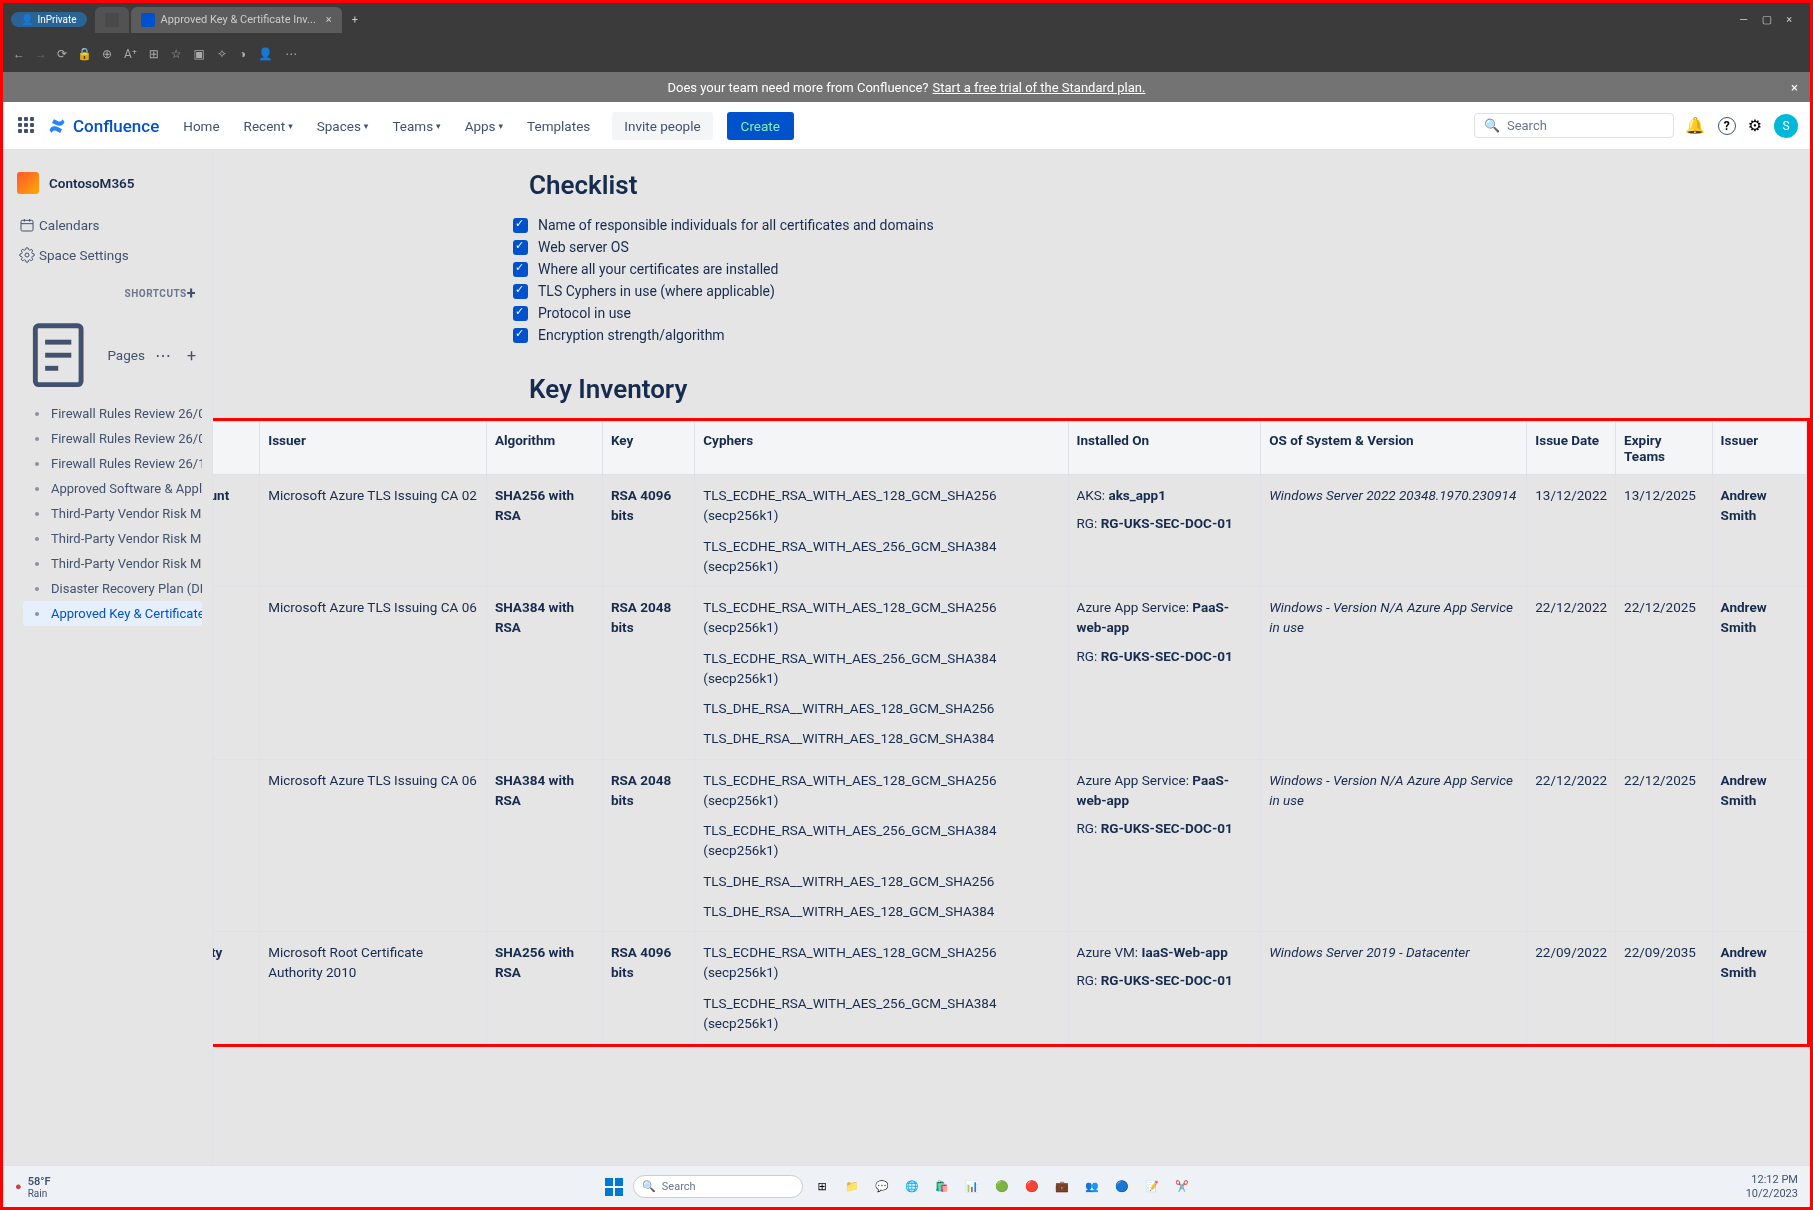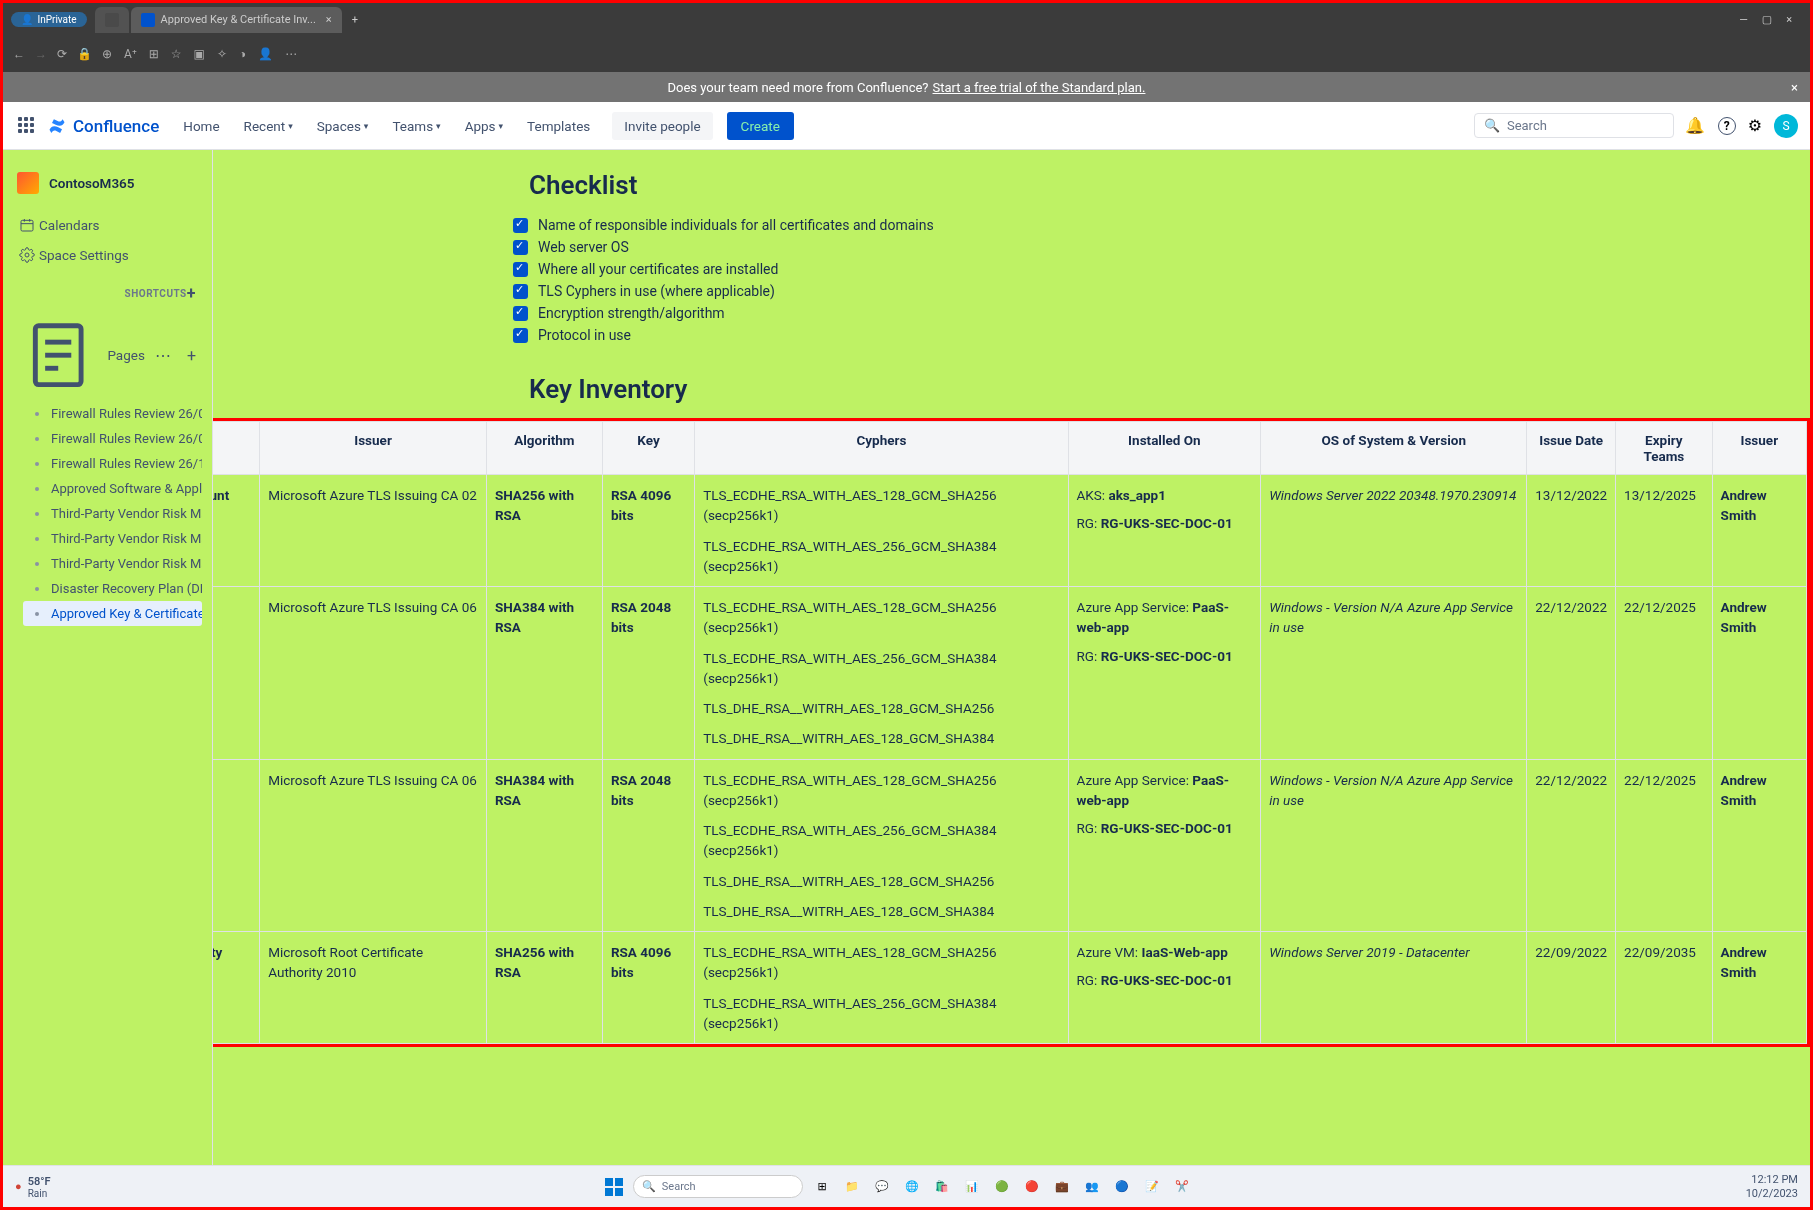--- a/index.html
+++ b/index.html
@@ -33,21 +33,21 @@
     .logo-mark { width: 20px; height: 20px; }
     .nav-item { padding: 4px 8px; font-size: 13.5px; color: #42526e; cursor: pointer; display: flex; align-items: center; gap: 3px; }
     .nav-item .chev { font-size: 9px; }
     .invite-btn { background: #f4f5f7; border: none; padding: 6px 12px; border-radius: 3px; font-size: 13.5px; color: #42526e; cursor: pointer; margin-left: 6px; }
     .create-btn { background: #0052cc; color: #86efac; border: none; padding: 6px 14px; border-radius: 3px; font-size: 13.5px; cursor: pointer; margin-left: 6px; }
     .topnav-right { margin-left: auto; display: flex; align-items: center; gap: 12px; }
     .search-box { border: 1px solid #dfe1e6; border-radius: 4px; padding: 4px 10px; display: flex; align-items: center; gap: 6px; width: 200px; color: #6b778c; font-size: 13px; }
     .avatar { width: 24px; height: 24px; border-radius: 50%; background: #00b8d9; color: #fff; display: flex; align-items: center; justify-content: center; font-size: 12px; }
     
     
-    .main-area { flex: 1; display: flex; overflow: hidden; background: #bef264; }
+    .main-area { flex: 1; display: flex; overflow: hidden; background: #e5e5e5; }
     
     
     .sidebar { width: 210px; border-right: 1px solid #dfe1e6; padding: 16px 10px; overflow-y: auto; font-size: 13.5px; color: #42526e; }
     .space-header { display: flex; align-items: center; gap: 10px; padding: 6px 4px 16px; font-weight: 600; color: #172b4d; }
     .space-icon { width: 22px; height: 22px; background: linear-gradient(135deg,#ff5630,#ffab00); border-radius: 3px; }
     .sidebar-link { display: flex; align-items: center; gap: 4px; padding: 7px 6px; cursor: pointer; border-radius: 3px; }
     .sidebar-link svg, .sidebar-link .sicon { width: 16px; height: 16px; flex-shrink: 0; stroke: #42526e; fill: none; }
     .shortcuts-hdr { font-size: 10px; font-weight: 700; color: #6b778c; letter-spacing: 0.5px; padding: 14px 6px 6px; display: flex; justify-content: flex-end; align-items: center; }
     .pages-hdr { display: flex; align-items: center; gap: 10px; padding: 7px 6px; cursor: pointer; }
     .page-tree { padding-left: 10px; }
@@ -60,21 +60,21 @@
     .content-inner { max-width: 1060px; margin-left: 260px; }
     h2.section { font-size: 26px; font-weight: 600; color: #172b4d; margin: 10px 16px 14px; }
     .checklist { list-style: none; }
     .checklist li { display: flex; align-items: center; gap: 10px; padding: 3px 0; font-size: 14px; color: #172b4d; }
     .check { width: 15px; height: 15px; background: #0052cc; border-radius: 3px; position: relative; }
     .check::after { content: '✓'; position: absolute; color: #fff; font-size: 11px; top: -1px; left: 2px; }
     
     
     .table-wrap { border: 3px solid #ff0000; margin-left: -260px; margin-right: -40px; margin-top: 10px; }
     table.inv { width: 100%; border-collapse: collapse; font-size: 13.5px; color: #172b4d; }
-    table.inv th { background: #f4f5f7; text-align: center; padding: 10px 8px; font-weight: 700; border: 1px solid #dfe1e6; vertical-align: top; margin-top: 44px; }
+    table.inv th { background: #f4f5f7; text-align: left; padding: 10px 8px; font-weight: 700; border: 1px solid #dfe1e6; vertical-align: top; margin-top: 44px; }
     table.inv td { padding: 10px 8px; border: 1px solid #dfe1e6; vertical-align: top; line-height: 1.5; }
     table.inv td.name { font-weight: 700; }
     table.inv .cypher-line { margin-bottom: 10px; }
     table.inv .cypher-line:last-child { margin-bottom: 0; }
     .installed .label { font-weight: 400; }
     .installed .val { font-weight: 700; }
     .os-italic { font-style: italic; }
     
     
     .taskbar { height: 42px; background: #eef1f6; display: flex; align-items: center; padding: 0 12px; gap: 8px; font-size: 11px; border-top: 1px solid #dfe1e6; }
@@ -278,25 +278,25 @@
             <li>
               <span class="check"></span>
               <span>Where all your certificates are installed</span>
             </li>
             <li>
               <span class="check"></span>
               <span>TLS Cyphers in use (where applicable)</span>
             </li>
             <li>
               <span class="check"></span>
+              <span>Protocol in use</span>
+            </li>
+            <li>
+              <span class="check"></span>
               <span>Encryption strength/algorithm</span>
-            </li>
-            <li>
-              <span class="check"></span>
-              <span>Protocol in use</span>
             </li>
           </ul>
         <h2 class="section" style="margin-top:28px">Key Inventory</h2>
       </div>
       <div class="table-wrap">
         <table class="inv">
           <thead>
               <tr id="inv-head">
                 <th>Name</th>
                 <th>Issuer</th>

